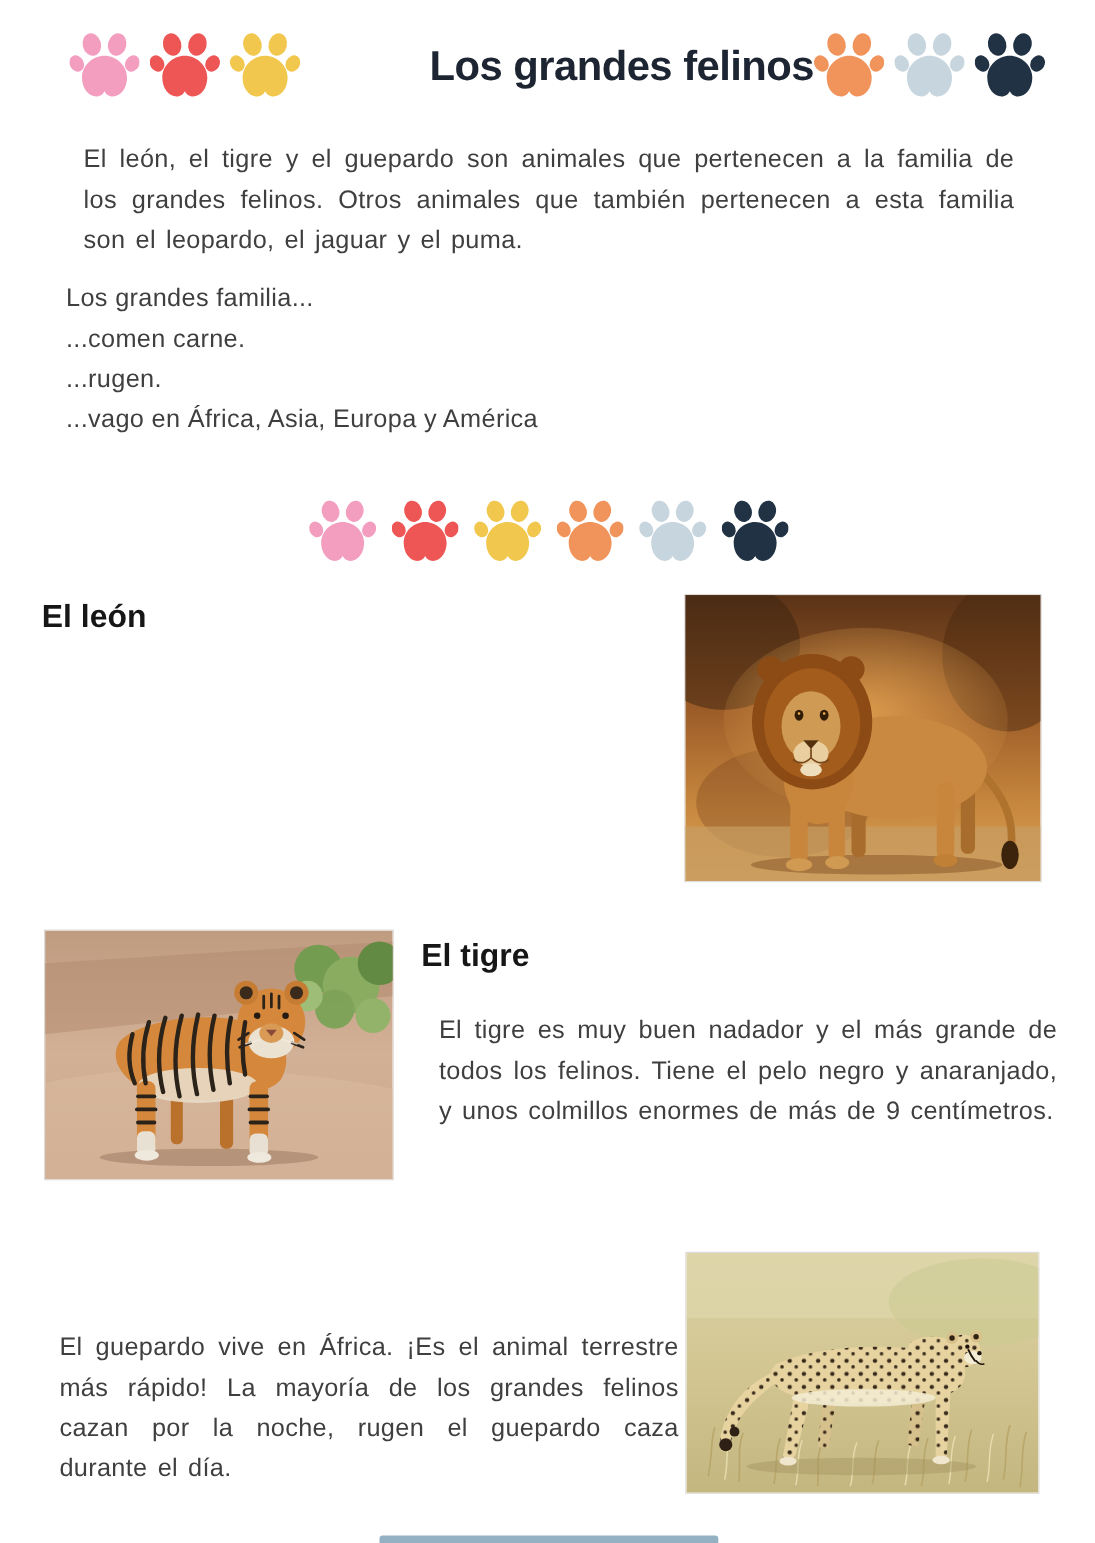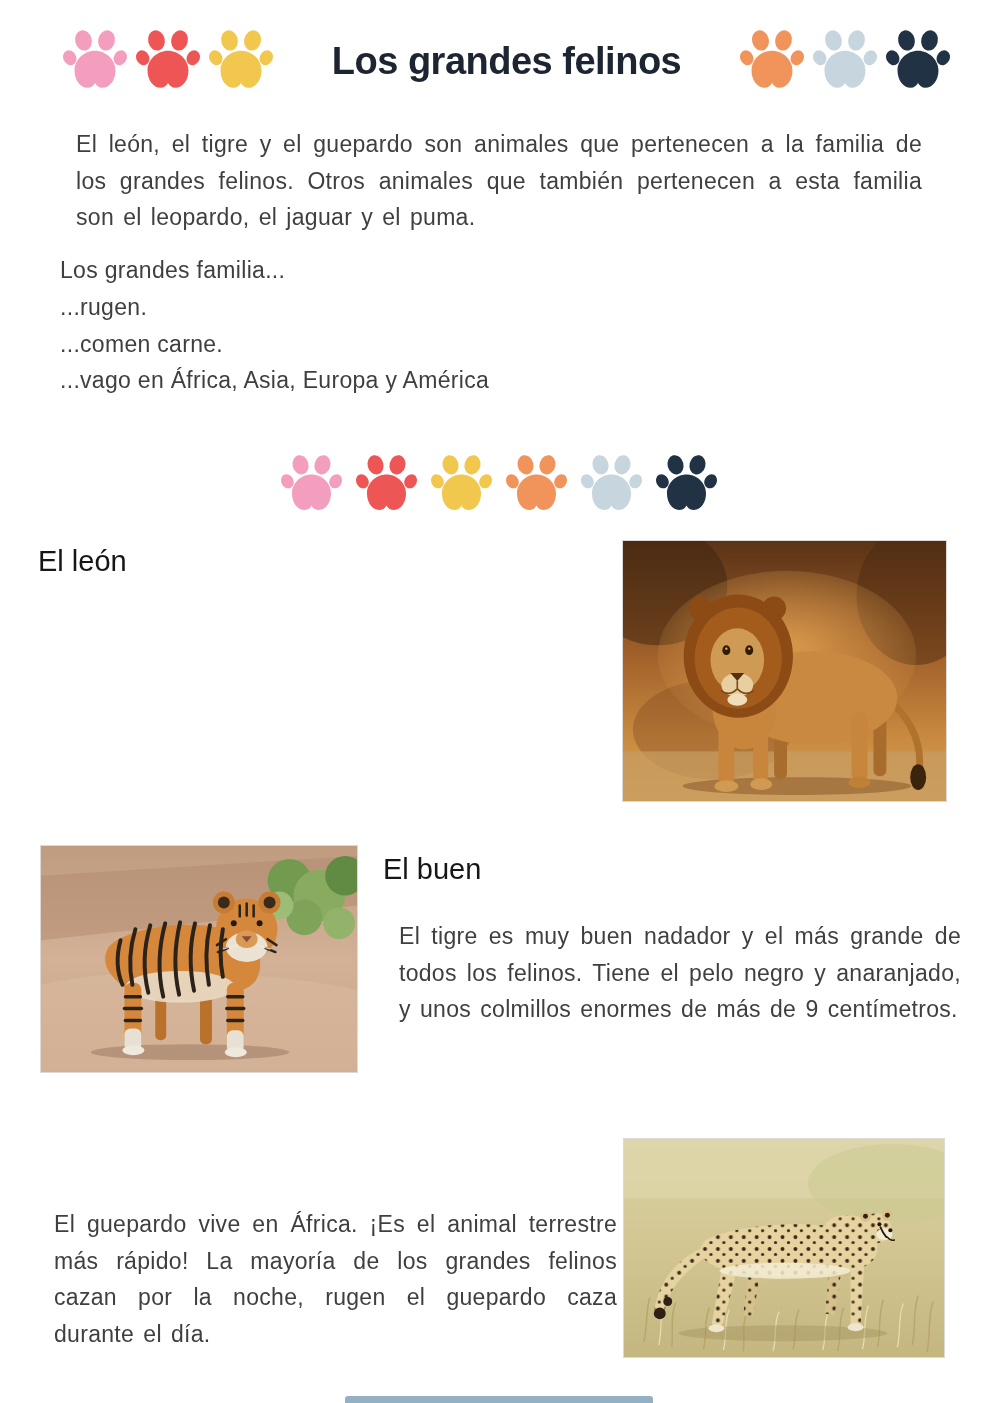--- a/index.html
+++ b/index.html
@@ -1,30 +1,30 @@
 <!DOCTYPE html>
 <html lang="es" style="--color-page: #ffffff; --color-title: #1d2532; --color-heading: #161616; --color-body: #3f3f3f;"><head>
 <meta charset="utf-8">
 <style>
   html,body{margin:0;padding:0;background:#fff;}
   .page{position:relative;width:995px;height:1403px;margin:0 auto;background:var(--color-page,#fff);
         font-family:"Liberation Sans","DejaVu Sans",sans-serif;overflow:hidden;}
   .abs{position:absolute;}
   .title{margin:0;font-size:38px;font-weight:800;letter-spacing:-.5px;
-         color:var(--color-title,#1d2532);text-align:center;}
+         color:var(--color-title,#1d2532);text-align:right;}
   .paw-row{display:flex;align-items:center;}
   .paw-row.header{gap:9px;}
   .paw-row.divider{gap:14px;}
   .paw-row.header .paw{width:64px;height:64px;}
   .paw-row.divider .paw{width:61px;height:61px;}
   .body-text{font-size:23px;line-height:36.7px;letter-spacing:.3px;word-spacing:2.5px;
              color:var(--color-body,#3f3f3f);text-align:justify;margin:16px;}
   .intro-line{font-size:23px;line-height:36.7px;letter-spacing:.3px;
               color:var(--color-body,#3f3f3f);margin:0;}
-  .section-heading{margin:0;font-size:29px;line-height:34px;font-weight:400;
+  .section-heading{margin:0;font-size:29px;line-height:34px;font-weight:700;
                    color:var(--color-heading,#161616);}
   .photo{display:block;width:100%;height:100%;border:1px solid #dcd9d6;box-sizing:border-box;background:#fff;}
   .strip{border-radius:3px 3px 0 0;}
   .hidden-defs{position:absolute;width:0;height:0;overflow:hidden;}
 </style>
 </head>
 <body>
 
 <svg class="hidden-defs" aria-hidden="true">
   <defs>
@@ -62,22 +62,22 @@
         <use href="#paw-shape" fill="#C6D5DE"></use>
       </svg>
       <svg viewBox="0 0 100 100" class="paw">
         <use href="#paw-shape" fill="#203244"></use>
       </svg>
     </div>
 
   <div class="abs" style="left:60px;top:110px;width:878px;">
     <p class="body-text">El león, el tigre y el guepardo son animales que pertenecen a la familia de los grandes felinos. Otros animales que también pertenecen a esta familia son el leopardo, el jaguar y el puma.</p>
     <p class="intro-line">Los grandes familia...</p>
+    <p class="intro-line">...comen carne.</p>
     <p class="intro-line">...rugen.</p>
-    <p class="intro-line">...comen carne.</p>
     <p class="intro-line">...vago en África, Asia, Europa y América</p>
   </div>
 
   <div class="abs paw-row divider" style="left:281px;top:452px;">
       <svg viewBox="0 0 100 100" class="paw">
         <use href="#paw-shape" fill="#F39EBE"></use>
       </svg>
       <svg viewBox="0 0 100 100" class="paw">
         <use href="#paw-shape" fill="#EE5656"></use>
       </svg>
@@ -214,21 +214,21 @@
         <path d="M228 94 L237 100"></path>
           <path d="M226 103 L236 107"></path>
       </g>
       <g stroke="#f4ede2" stroke-width="1.2" fill="none" opacity=".8">
         <path d="M197 100 L183 104"></path>
           <path d="M217 100 L231 104"></path>
       </g>
     </svg>
   </div>
 
-  <h2 class="abs section-heading" style="left:383px;top:852px;">El buen</h2>
+  <h2 class="abs section-heading" style="left:383px;top:852px;">El tigre</h2>
   <p class="abs body-text" style="left:383px;top:902px;width:562px;">El tigre es muy buen nadador y el más grande de todos los felinos. Tiene el pelo negro y anaranjado, y unos colmillos enormes de más de 9 centímetros.</p>
 
   <p class="abs body-text" style="left:38px;top:1190px;width:563px;">El guepardo vive en África. ¡Es el animal terrestre más rápido! La mayoría de los grandes felinos cazan por la noche, rugen el guepardo caza durante el día.</p>
 
   <div class="abs" style="left:623px;top:1138px;width:322px;height:220px;">
     <svg class="photo" viewBox="0 0 322 220" preserveAspectRatio="none">
       <defs>
         <linearGradient id="gbg" x1="0" y1="0" x2="0" y2="1">
           <stop offset="0" stop-color="#d9d0a2"></stop>
             <stop offset=".45" stop-color="#d3c794"></stop>

